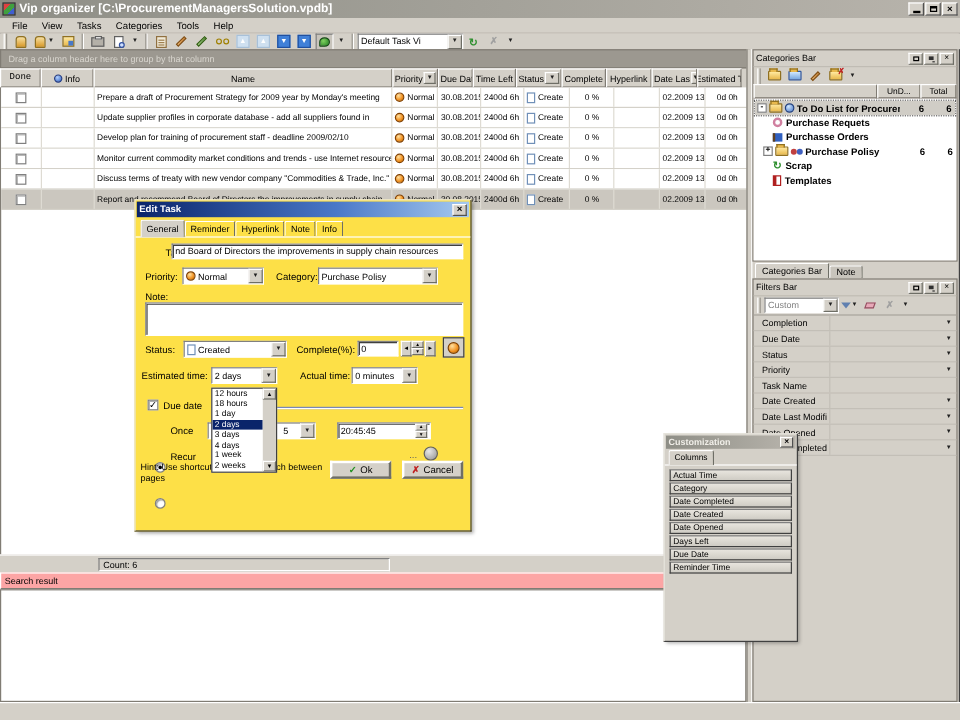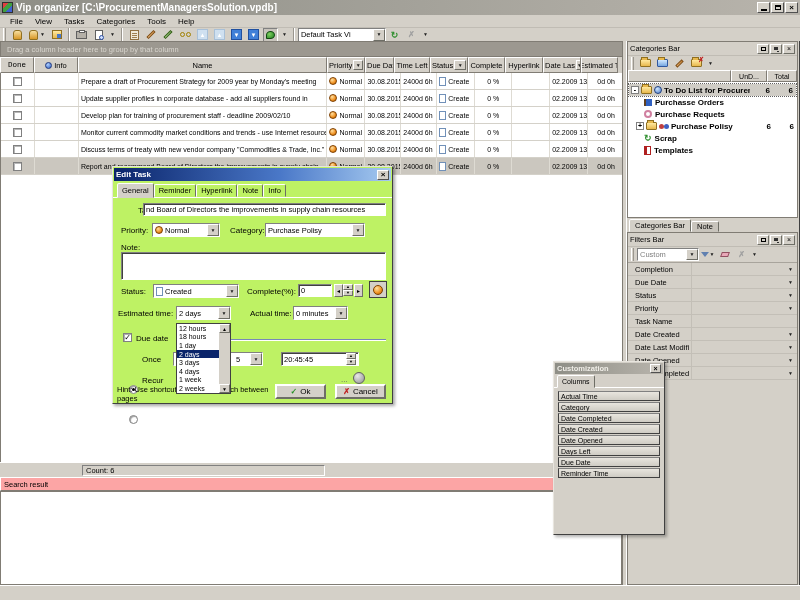--- a/index.html
+++ b/index.html
@@ -466,26 +466,26 @@
     <div style="background:#fff;height:135px;overflow:hidden;padding-top:2px;">
       <div class="treerow" style="background:#d0cdc6;outline:1px dotted #606060;margin:0 1px;">
         <div class="expbox" style="margin:0 2px;"><span>-</span></div>
         <div class="folder" style="margin-right:2px;"></div>
         <div style="width:8px;height:8px;border-radius:50%;background:radial-gradient(circle at 35% 30%,#d0e8ff,#4878c8);border:1px solid #204080;margin-right:2px;flex:0 0 auto;"></div>
         <span style="flex:1;overflow:hidden;">To Do List for Procurem</span>
         <span style="width:20px;text-align:right;">6</span>
         <span style="width:26px;text-align:right;padding-right:3px;">6</span>
       </div>
       <div class="treerow" style="padding-left:16px;">
+        <div style="width:8px;height:8px;border:2px solid #d080a0;border-radius:50%;margin-right:3px;flex:0 0 auto;"></div>
+        <span>Purchase Requets</span>
+      </div>
+      <div class="treerow" style="padding-left:16px;">
         <div style="width:8px;height:7px;background:#3060c0;border-left:2px solid #604020;margin-right:3px;flex:0 0 auto;"></div>
         <span>Purchasse Orders</span>
-      </div>
-      <div class="treerow" style="padding-left:16px;">
-        <div style="width:8px;height:8px;border:2px solid #d080a0;border-radius:50%;margin-right:3px;flex:0 0 auto;"></div>
-        <span>Purchase Requets</span>
       </div>
       <div class="treerow" style="padding-left:8px;">
         <div class="expbox" style="margin-right:2px;"><span>+</span></div>
         <div class="folder" style="margin-right:2px;"></div>
         <div style="width:5px;height:5px;border-radius:50%;background:#c04040;box-shadow:5px 0 0 #4060c0;margin-right:7px;flex:0 0 auto;"></div>
         <span style="flex:1;overflow:hidden;">Purchase Polisy</span>
         <span style="width:20px;text-align:right;">6</span>
         <span style="width:26px;text-align:right;padding-right:3px;">6</span>
       </div>
       <div class="treerow" style="padding-left:16px;">
@@ -580,21 +580,21 @@
           <span class="fd">▼</span>
         </div>
       <div class="frow">
           <span style="padding-left:7px;">Date Completed</span>
           <div class="fdiv"></div>
           <span class="fd">▼</span>
         </div>
     </div>
   </div>
 
-  <div class="abs" style="left:112px;top:166px;width:281px;height:238px;background:#bef264;border:1px solid;border-color:#e8e5de #404040 #404040 #e8e5de;box-shadow:2px 2px 3px rgba(0,0,0,.35);z-index:20;">
+  <div class="abs" style="left:112px;top:166px;width:281px;height:277px;background:#fde047;border:1px solid;border-color:#e8e5de #404040 #404040 #e8e5de;box-shadow:2px 2px 3px rgba(0,0,0,.35);z-index:20;">
     <div class="flex" style="height:13px;margin:1px;background:linear-gradient(90deg,#0a246a,#4a78c8 60%,#a6caf0);padding:0 2px;">
       <span style="color:#fff;font-weight:bold;font-size:8px;flex:1;">Edit Task</span>
       <div class="wbtn" style="width:12px;height:10px;font-weight:bold;">×</div>
     </div>
     <div class="flex" style="height:16px;align-items:flex-end;padding-left:4px;border-bottom:1px solid #fff;">
       <div class="dtab active">
           <span>General</span>
         </div>
       <div class="dtab">
           <span>Reminder</span>

